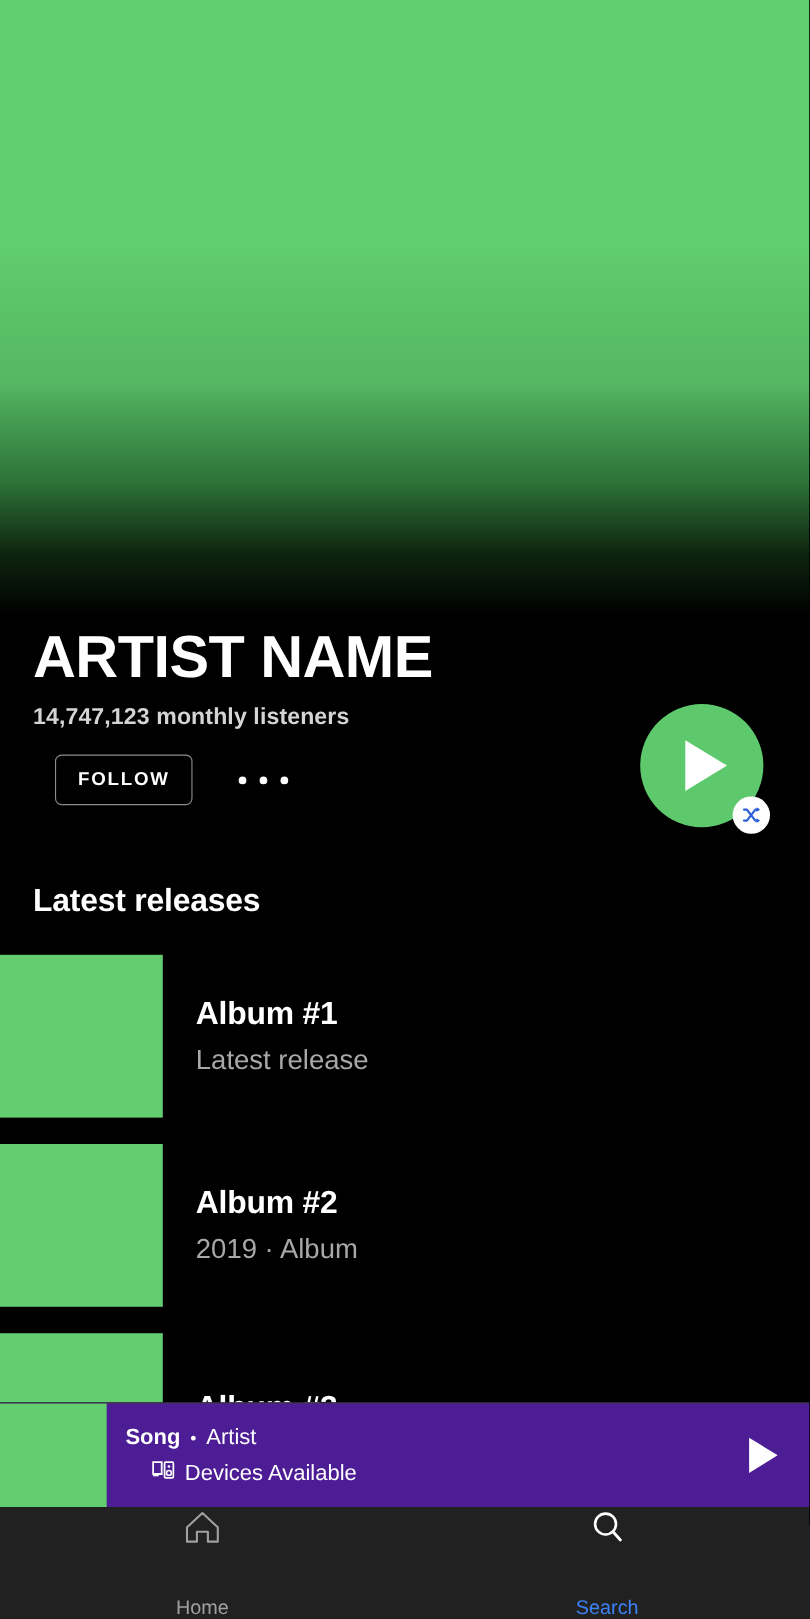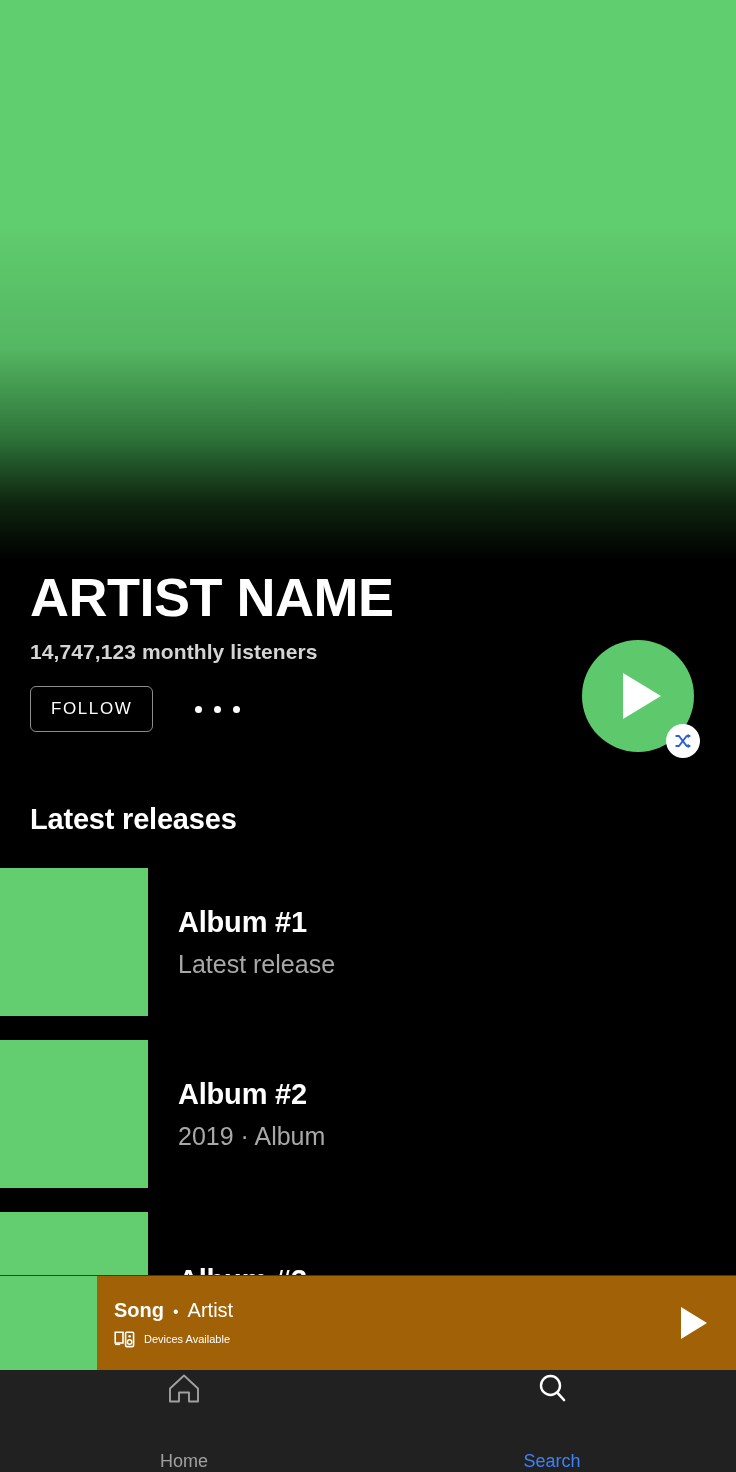--- a/index.html
+++ b/index.html
@@ -82,24 +82,25 @@
   .follow-button {
     display: inline-flex;
     align-items: center;
     justify-content: center;
     height: 46px;
     padding: 0 20px;
     border: 1px solid #8d8d8d;
     border-radius: 6px;
     color: #ffffff;
     font-size: 17px;
-    font-weight: 400;
+    font-weight: 700;
     letter-spacing: 1.6px;
     background: transparent;
     cursor: pointer;
+    margin-left: 20px;
   }
 
   .more-dots {
     margin-left: 42px;
     display: flex;
     align-items: center;
     gap: 12px;
     height: 46px;
     cursor: pointer;
   }
@@ -205,21 +206,21 @@
     font-weight: 500;
   }
 
   
   .now-playing {
     position: absolute;
     left: 0;
     top: 1275px;
     width: 736px;
     height: 95px;
-    background: #a16207;
+    background: #4c1d95;
     z-index: 6;
     display: flex;
     align-items: center;
     border-top: 1px solid #3a3a3a;
   }
 
   .np-art {
     width: 97px;
     height: 95px;
     background: #62ce70;
@@ -242,24 +243,25 @@
     color: #ffffff;
     white-space: nowrap;
   }
   .np-song { font-weight: bold; }
   .np-dot { margin: 0 9px; font-size: 16px; }
   .np-artist { font-weight: 400; }
 
   .np-line2 {
     margin-top: 9px;
     display: flex;
-    align-items: center;
-    font-size: 11px;
+    align-items: flex-start;
+    font-size: 20px;
     color: #ffffff;
     white-space: nowrap;
+    margin-left: 24px;
   }
   .np-devices-label { margin-left: 9px; }
 
   .np-play {
     flex: none;
     width: 84px;
     height: 95px;
     display: flex;
     align-items: center;
     justify-content: center;

